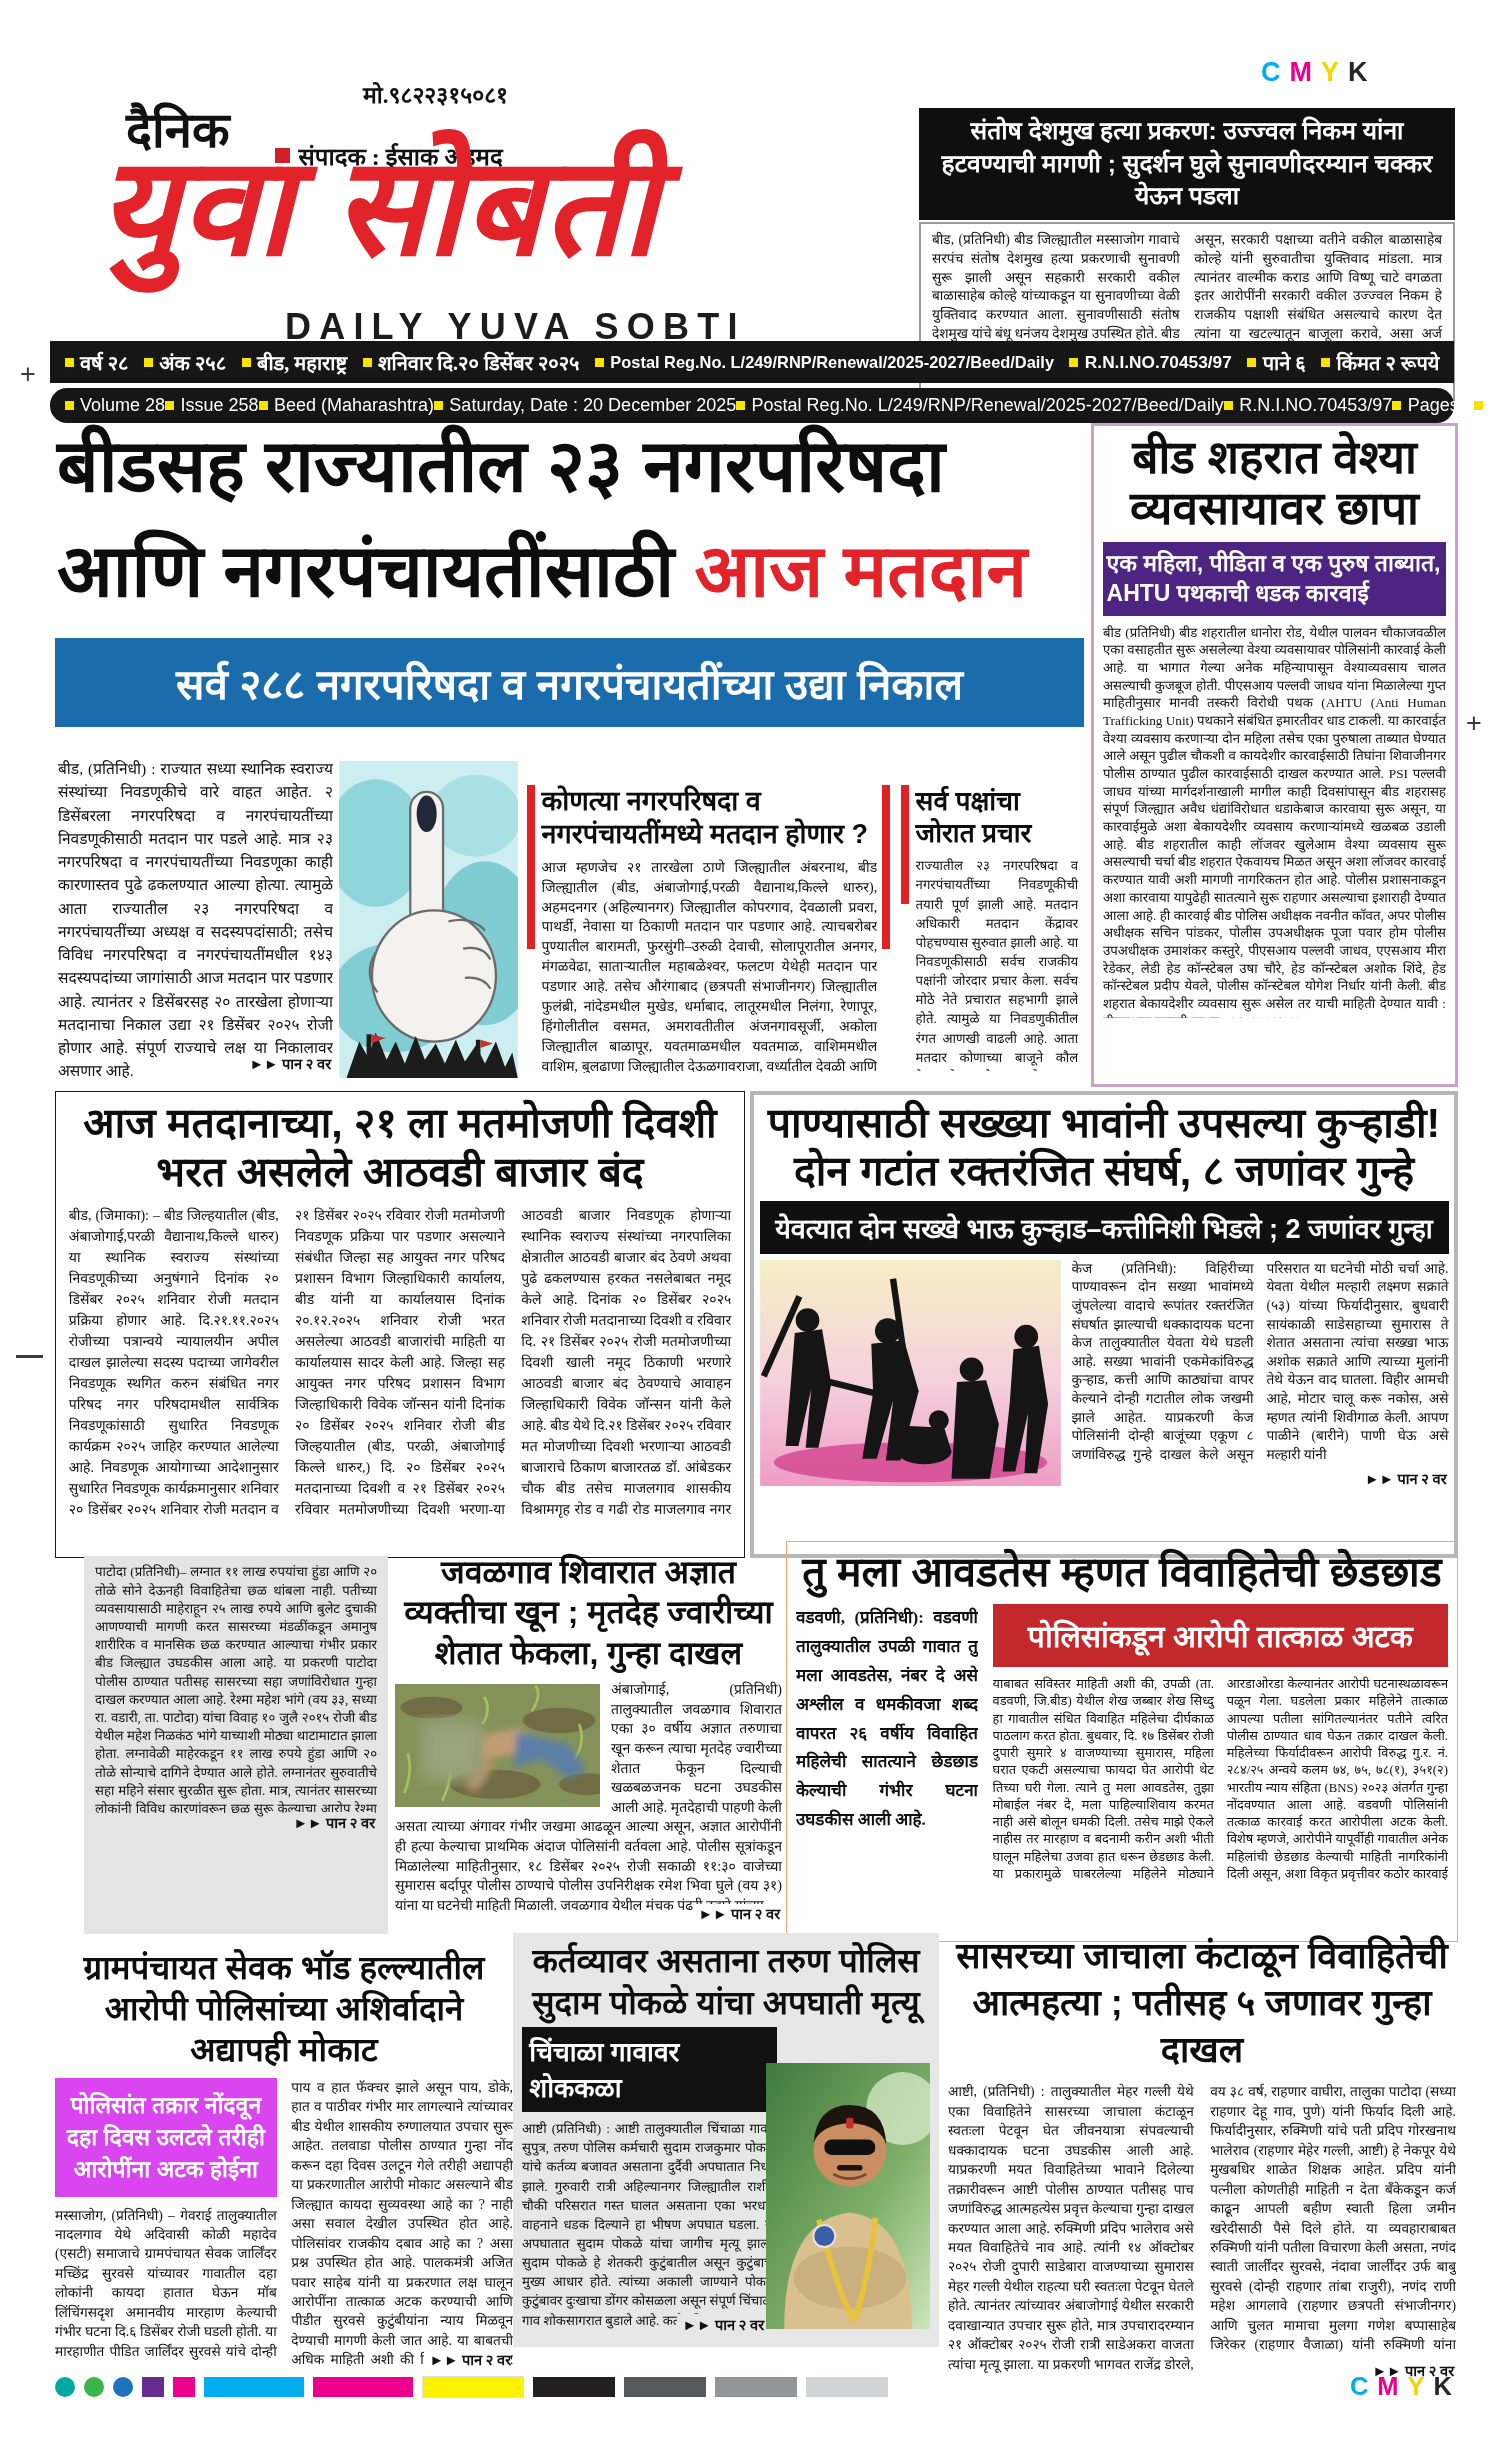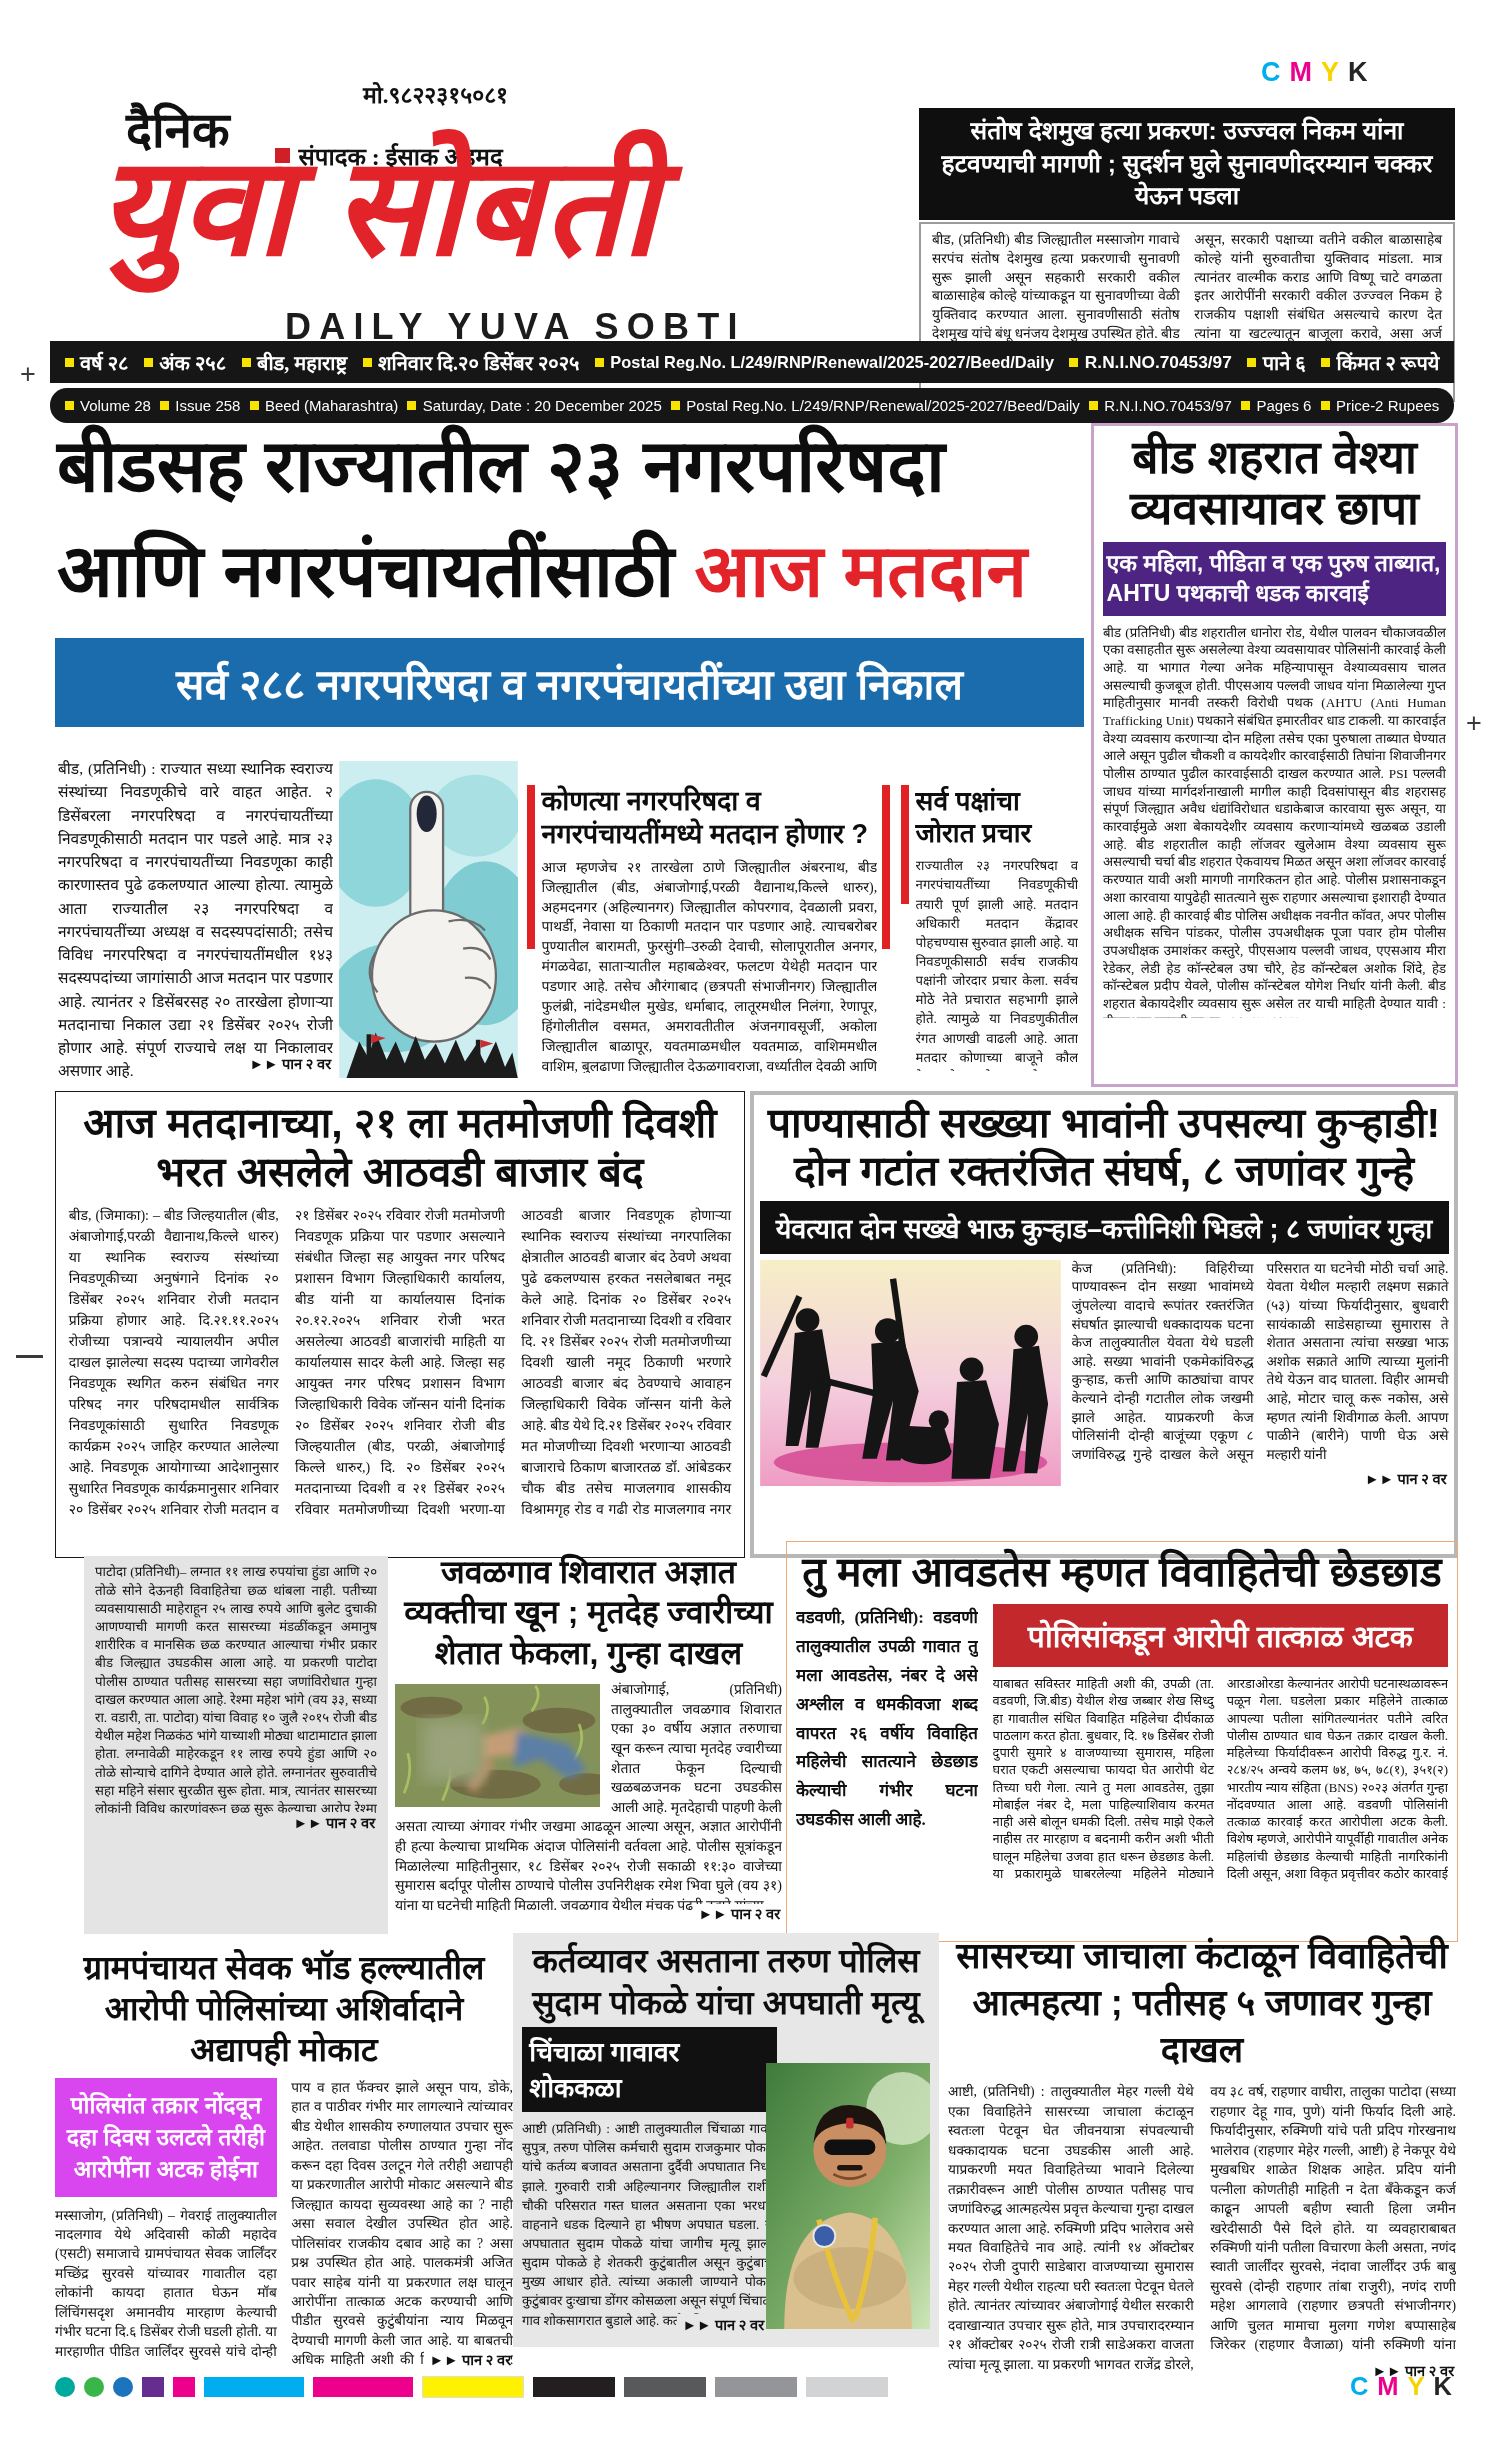--- a/index.html
+++ b/index.html
@@ -25,21 +25,21 @@
   
   .art-deshmukh{left:919px;top:108px;width:536px;}
   .blackhead{background:#0f0f0f;color:#fff;font-family:"Liberation Sans",sans-serif;font-weight:bold;
              text-align:center;font-size:24.6px;line-height:1.32;padding:7.3px 9px;}
   .deshmukh-body{border:2.7px solid #9b9b9b;padding:7.3px 11px;margin-top:1.8px;column-count:2;column-gap:14.6px;
                  font-size:13.7px;line-height:1.37;height:162px;}
   
   .bar{left:50px;width:1404px;background:#161616;color:#fff;display:flex;align-items:center;
        justify-content:space-between;padding:0 14.6px;box-sizing:border-box;}
   .bar-mr{top:341px;height:42px;font-size:20px;font-weight:bold;}
-  .bar-en{top:388px;height:35px;font-size:15px;font-family:"Liberation Sans",sans-serif;border-radius:17px;}
+  .bar-en{top:388px;height:35px;font-size:18px;font-family:"Liberation Sans",sans-serif;border-radius:17px;}
   .dl-item{display:flex;align-items:center;gap:6.4px;white-space:nowrap;}
   .yl{width:9px;height:9px;background:#f6e400;display:inline-block;flex:none;}
   
   .lead-h{white-space:nowrap;font-size:73px;line-height:1.0;}
   .lead-h1{left:57px;top:429px;}
   .lead-h2{left:57px;top:534px;}
   .red-t{color:#e2242a;}
   .lead-blue{left:55px;top:638px;width:1029px;height:89px;background:#1a6cad;color:#fff;display:flex;
              align-items:center;justify-content:center;font-size:42px;white-space:nowrap;}
   .lead-body{left:58px;top:757px;width:275px;height:321px;font-size:15.5px;line-height:1.5;}
@@ -271,21 +271,21 @@
     <div class="raid-body jc clip">बीड (प्रतिनिधी) बीड शहरातील धानोरा रोड, येथील पालवन चौकाजवळील एका वसाहतीत सुरू असलेल्या वेश्या व्यवसायावर पोलिसांनी कारवाई केली आहे. या भागात गेल्या अनेक महिन्यापासून वेश्याव्यवसाय चालत असल्याची कुजबूज होती. पीएसआय पल्लवी जाधव यांना मिळालेल्या गुप्त माहितीनुसार मानवी तस्करी विरोधी पथक (AHTU (Anti Human Trafficking Unit) पथकाने संबंधित इमारतीवर धाड टाकली. या कारवाईत वेश्या व्यवसाय करणाऱ्या दोन महिला तसेच एका पुरुषाला ताब्यात घेण्यात आले असून पुढील चौकशी व कायदेशीर कारवाईसाठी तिघांना शिवाजीनगर पोलीस ठाण्यात पुढील कारवाईसाठी दाखल करण्यात आले. PSI पल्लवी जाधव यांच्या मार्गदर्शनाखाली मागील काही दिवसांपासून बीड शहरासह संपूर्ण जिल्ह्यात अवैध धंद्यांविरोधात धडाकेबाज कारवाया सुरू असून, या कारवाईमुळे अशा बेकायदेशीर व्यवसाय करणाऱ्यांमध्ये खळबळ उडाली आहे. बीड शहरातील काही लॉजवर खुलेआम वेश्या व्यवसाय सुरू असल्याची चर्चा बीड शहरात ऐकवायच मिळत असून अशा लॉजवर कारवाई करण्यात यावी अशी मागणी नागरिकतन होत आहे. पोलीस प्रशासनाकडून अशा कारवाया यापुढेही सातत्याने सुरू राहणार असल्याचा इशाराही देण्यात आला आहे. ही कारवाई बीड पोलिस अधीक्षक नवनीत कॉवत, अपर पोलीस अधीक्षक सचिन पांडकर, पोलीस उपअधीक्षक पूजा पवार होम पोलीस उपअधीक्षक उमाशंकर कस्तुरे, पीएसआय पल्लवी जाधव, एएसआय मीरा रेडेकर, लेडी हेड कॉन्स्टेबल उषा चौरे, हेड कॉन्स्टेबल अशोक शिंदे, हेड कॉन्स्टेबल प्रदीप येवले, पोलीस कॉन्स्टेबल योगेश निर्धार यांनी केली. बीड शहरात बेकायदेशीर व्यवसाय सुरू असेल तर याची माहिती देण्यात यावी : पीएसआय पल्लवी जाधव : ९६८९४८१३४४.</div>
   </div>
 
   <div class="abs art-bazar">
     <div class="hd bazar-title">आज मतदानाच्या, २१ ला मतमोजणी दिवशी भरत असलेले आठवडी बाजार बंद</div>
     <div class="bazar-body jc clip">बीड, (जिमाका): – बीड जिल्हयातील (बीड, अंबाजोगाई,परळी वैद्यानाथ,किल्ले धारुर) या स्थानिक स्वराज्य संस्थांच्या निवडणूकीच्या अनुषंगाने दिनांक २० डिसेंबर २०२५ शनिवार रोजी मतदान प्रक्रिया होणार आहे. दि.२१.११.२०२५ रोजीच्या पत्रान्वये न्यायालयीन अपील दाखल झालेल्या सदस्य पदाच्या जागेवरील निवडणूक स्थगित करुन संबंधित नगर परिषद नगर परिषदामधील सार्वत्रिक निवडणूकांसाठी सुधारित निवडणूक कार्यक्रम २०२५ जाहिर करण्यात आलेल्या आहे. निवडणूक आयोगाच्या आदेशानुसार सुधारित निवडणूक कार्यक्रमानुसार शनिवार २० डिसेंबर २०२५ शनिवार रोजी मतदान व २१ डिसेंबर २०२५ रविवार रोजी मतमोजणी निवडणूक प्रक्रिया पार पडणार असल्याने संबंधीत जिल्हा सह आयुक्त नगर परिषद प्रशासन विभाग जिल्हाधिकारी कार्यालय, बीड यांनी या कार्यालयास दिनांक २०.१२.२०२५ शनिवार रोजी भरत असलेल्या आठवडी बाजारांची माहिती या कार्यालयास सादर केली आहे. जिल्हा सह आयुक्त नगर परिषद प्रशासन विभाग जिल्हाधिकारी विवेक जॉन्सन यांनी दिनांक २० डिसेंबर २०२५ शनिवार रोजी बीड जिल्हयातील (बीड, परळी, अंबाजोगाई किल्ले धारुर,) दि. २० डिसेंबर २०२५ मतदानाच्या दिवशी व २१ डिसेंबर २०२५ रविवार मतमोजणीच्या दिवशी भरणा-या आठवडी बाजार निवडणूक होणाऱ्या स्थानिक स्वराज्य संस्थांच्या नगरपालिका क्षेत्रातील आठवडी बाजार बंद ठेवणे अथवा पुढे ढकलण्यास हरकत नसलेबाबत नमूद केले आहे. दिनांक २० डिसेंबर २०२५ शनिवार रोजी मतदानाच्या दिवशी व रविवार दि. २१ डिसेंबर २०२५ रोजी मतमोजणीच्या दिवशी खाली नमूद ठिकाणी भरणारे आठवडी बाजार बंद ठेवण्याचे आवाहन जिल्हाधिकारी विवेक जॉन्सन यांनी केले आहे. बीड येथे दि.२१ डिसेंबर २०२५ रविवार मत मोजणीच्या दिवशी भरणाऱ्या आठवडी बाजाराचे ठिकाण बाजारतळ डॉ. आंबेडकर चौक बीड तसेच माजलगाव शासकीय विश्रामगृह रोड व गढी रोड माजलगाव नगर परिषद क्षेत्रात भरणारे बाजार मतदानाच्या व मतमोजणीच्या दिवशी बीड जिल्ह्यातील वरील ठिकाणी भरविण्यात येणारे आठवडी बाजार बंद ठेवून दि. २२ डिसेंबर २०२५ सोमवार या दिवशी भरविण्यात यावेत असे प्रसिध्दी पत्रकात नमूद केले आहे.</div>
   </div>
 
   <div class="abs art-kurhadi">
     <div class="hd kurhadi-title">पाण्यासाठी सख्ख्या भावांनी उपसल्या कुऱ्हाडी! दोन गटांत रक्तरंजित संघर्ष, ८ जणांवर गुन्हे</div>
-    <div class="kurhadi-sub">येवत्यात दोन सख्खे भाऊ कुऱ्हाड–कत्तीनिशी भिडले ; ८ जणांवर गुन्हा</div>
+    <div class="kurhadi-sub">येवत्यात दोन सख्खे भाऊ कुऱ्हाड–कत्तीनिशी भिडले ; 2 जणांवर गुन्हा</div>
     <div class="kurhadi-row">
       <svg class="fight-img" viewBox="0 0 330 248">
         <defs>
           <linearGradient id="fg" x1="0" y1="0" x2="0" y2="1">
             <stop offset="0" stop-color="#f6efc6"></stop>
               <stop offset="0.55" stop-color="#f4cfdd"></stop>
               <stop offset="1" stop-color="#ef9cc4"></stop>
           </linearGradient>
         </defs>
         <rect width="330" height="248" fill="url(#fg)"></rect>

